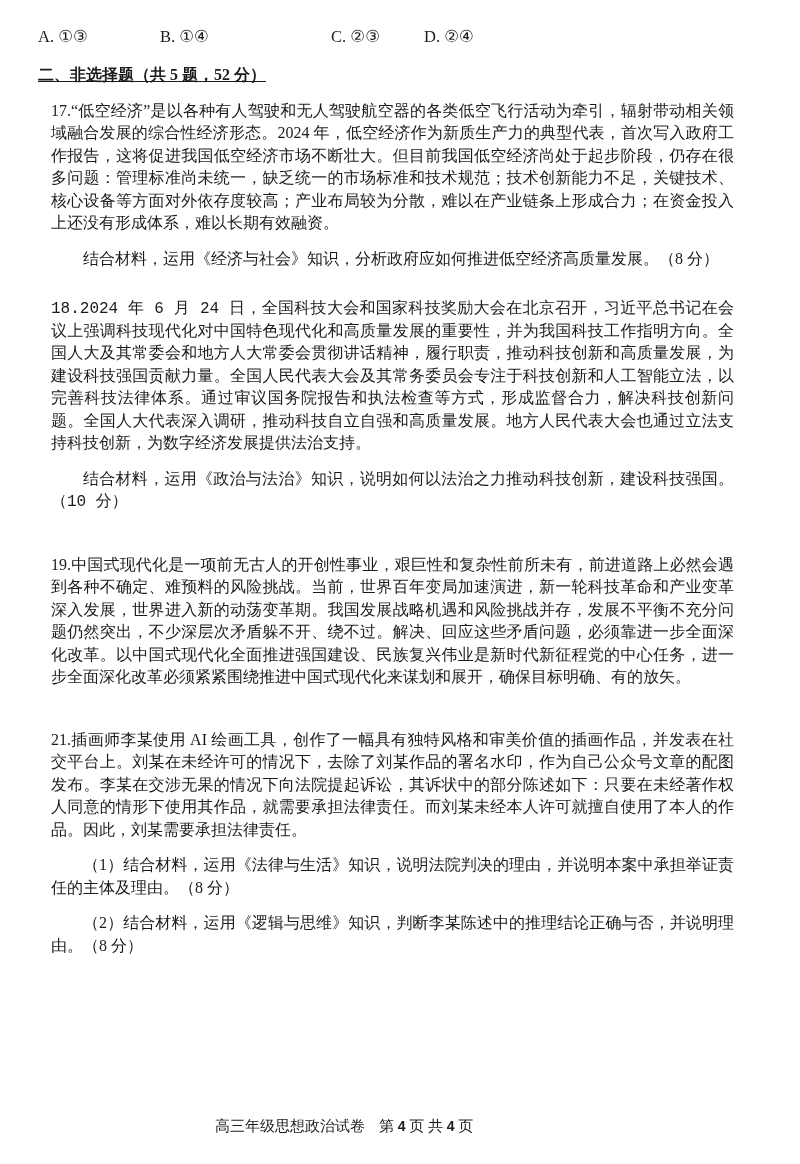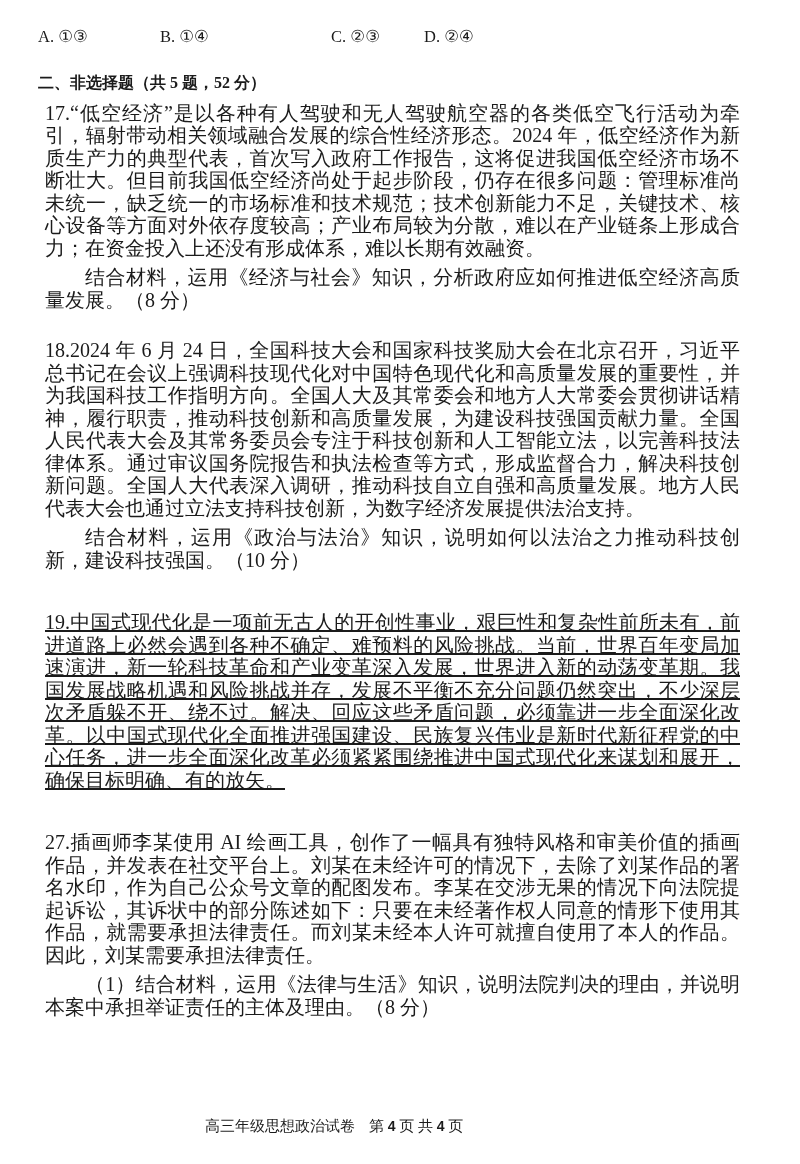--- a/index.html
+++ b/index.html
@@ -26,40 +26,41 @@
     display: flex;
     font-size: 16.5px;
     line-height: 22px;
     white-space: nowrap;
   }
   .opt-a { width: 122px; }
   .opt-b { width: 127px; font-family: Liberation Serif, serif; }
   .opt-c { width: 137px; text-align: center; }
   .opt-d { width: auto; font-family: Liberation Serif, serif; }
   .section-heading {
-    margin: 24px 0 0 0;
+    margin: 16px 0 0 0;
     font-size: 16px;
     font-weight: bold;
     line-height: 22.5px;
+    text-decoration: underline;
   }
   .question { margin: 0; }
-  .q18 { margin-top: 28px; }
-  .q19 { margin-top: 40px; text-decoration: underline; }
+  .q18 { margin-top: 28px; font-family: Liberation Mono, monospace; }
+  .q19 { margin-top: 40px; }
   .q20 { margin-top: 40px; }
   .q21 { margin-top: 26px; }
   .question p {
-    margin: 7px;
-    font-size: 20px;
+    margin: 13px;
+    font-size: 16px;
     line-height: 22.5px;
     text-align: justify;
   }
   .ind { text-indent: 2em; }
   .footer {
     position: absolute;
-    left: 205px;
+    left: 215px;
     top: 1116px;
     font-size: 15px;
     line-height: 20px;
     white-space: nowrap;
   }
   .footer .pgnum { font-weight: bold; font-family: "Liberation Sans", sans-serif; font-size: 14px; }
   .footer .sep { margin-left: 14px; }
 </style>
 </head>
 <body>
@@ -86,21 +87,22 @@
   </section>
 
   <section class="question q19">
     <p>19.中国式现代化是一项前无古人的开创性事业，艰巨性和复杂性前所未有，前进道路上必然会遇到各种不确定、难预料的风险挑战。当前，世界百年变局加速演进，新一轮科技革命和产业变革深入发展，世界进入新的动荡变革期。我国发展战略机遇和风险挑战并存，发展不平衡不充分问题仍然突出，不少深层次矛盾躲不开、绕不过。解决、回应这些矛盾问题，必须靠进一步全面深化改革。以中国式现代化全面推进强国建设、民族复兴伟业是新时代新征程党的中心任务，进一步全面深化改革必须紧紧围绕推进中国式现代化来谋划和展开，确保目标明确、有的放矢。</p>
   </section>
 
   <section class="question q20">
   </section>
 
   <section class="question q21">
-    <p>27.插画师李某使用 AI 绘画工具，创作了一幅具有独特风格和审美价值的插画作品，并发表在社交平台上。刘某在未经许可的情况下，去除了刘某作品的署名水印，作为自己公众号文章的配图发布。李某在交涉无果的情况下向法院提起诉讼，其诉状中的部分陈述如下：只要在未经著作权人同意的情形下使用其作品，就需要承担法律责任。而刘某未经本人许可就擅自使用了本人的作品。因此，刘某需要承担法律责任。</p>
+    <p>21.插画师李某使用 AI 绘画工具，创作了一幅具有独特风格和审美价值的插画作品，并发表在社交平台上。刘某在未经许可的情况下，去除了刘某作品的署名水印，作为自己公众号文章的配图发布。李某在交涉无果的情况下向法院提起诉讼，其诉状中的部分陈述如下：只要在未经著作权人同意的情形下使用其作品，就需要承担法律责任。而刘某未经本人许可就擅自使用了本人的作品。因此，刘某需要承担法律责任。</p>
     <p class="ind">（1）结合材料，运用《法律与生活》知识，说明法院判决的理由，并说明本案中承担举证责任的主体及理由。（8 分）</p>
+    <p class="ind">（2）结合材料，运用《逻辑与思维》知识，判断李某陈述中的推理结论正确与否，并说明理由。（8 分）</p>
   </section>
 
   <div class="footer">
     <span>高三年级思想政治试卷</span><span class="sep">第 </span><span class="pgnum">4</span><span> 页 共 </span><span class="pgnum">4</span><span> 页</span>
   </div>
 
 </div>
 
 </body></html>

